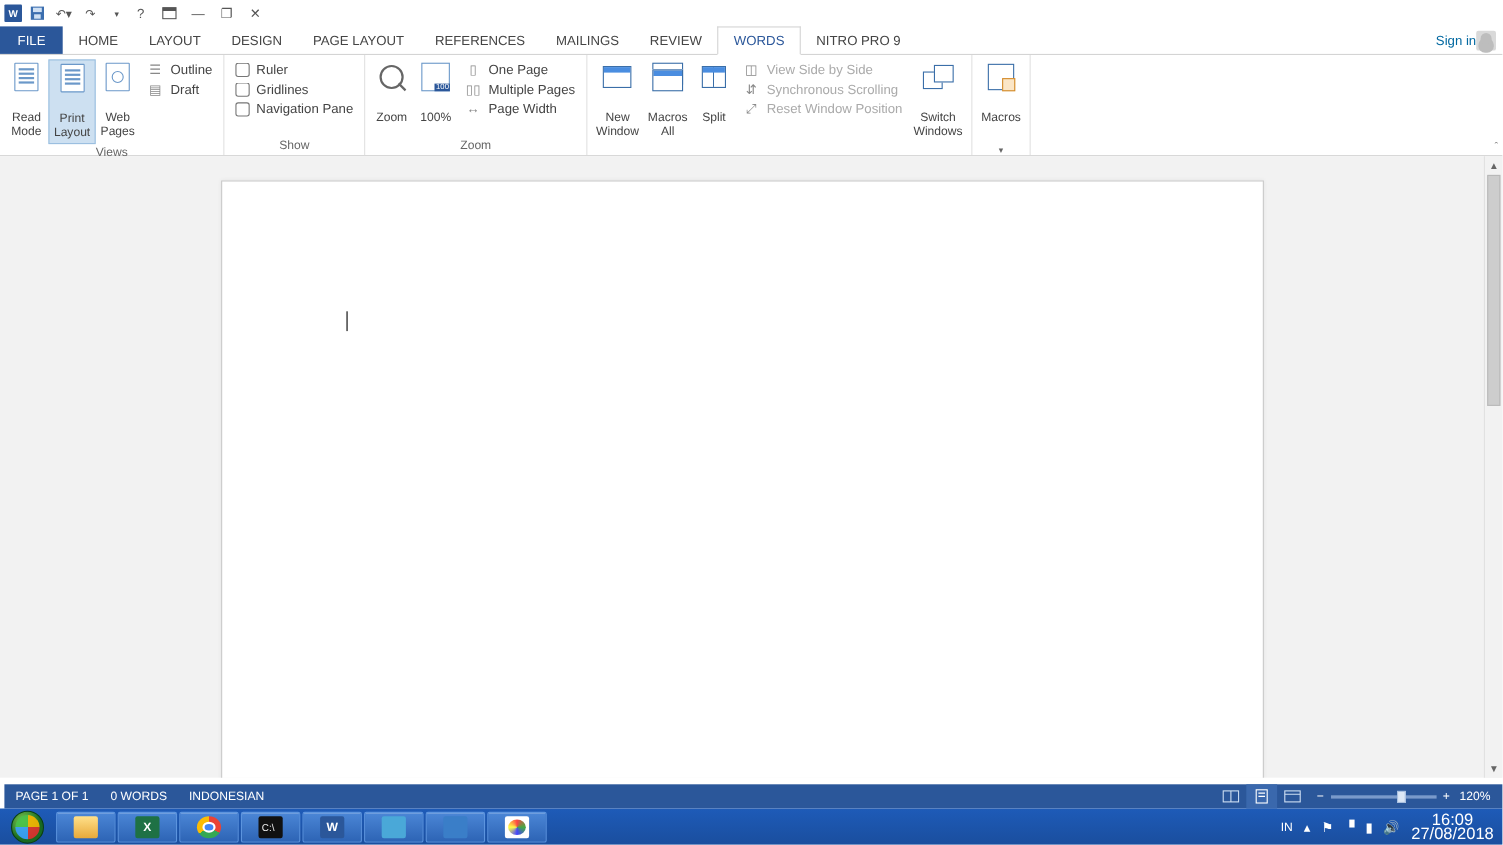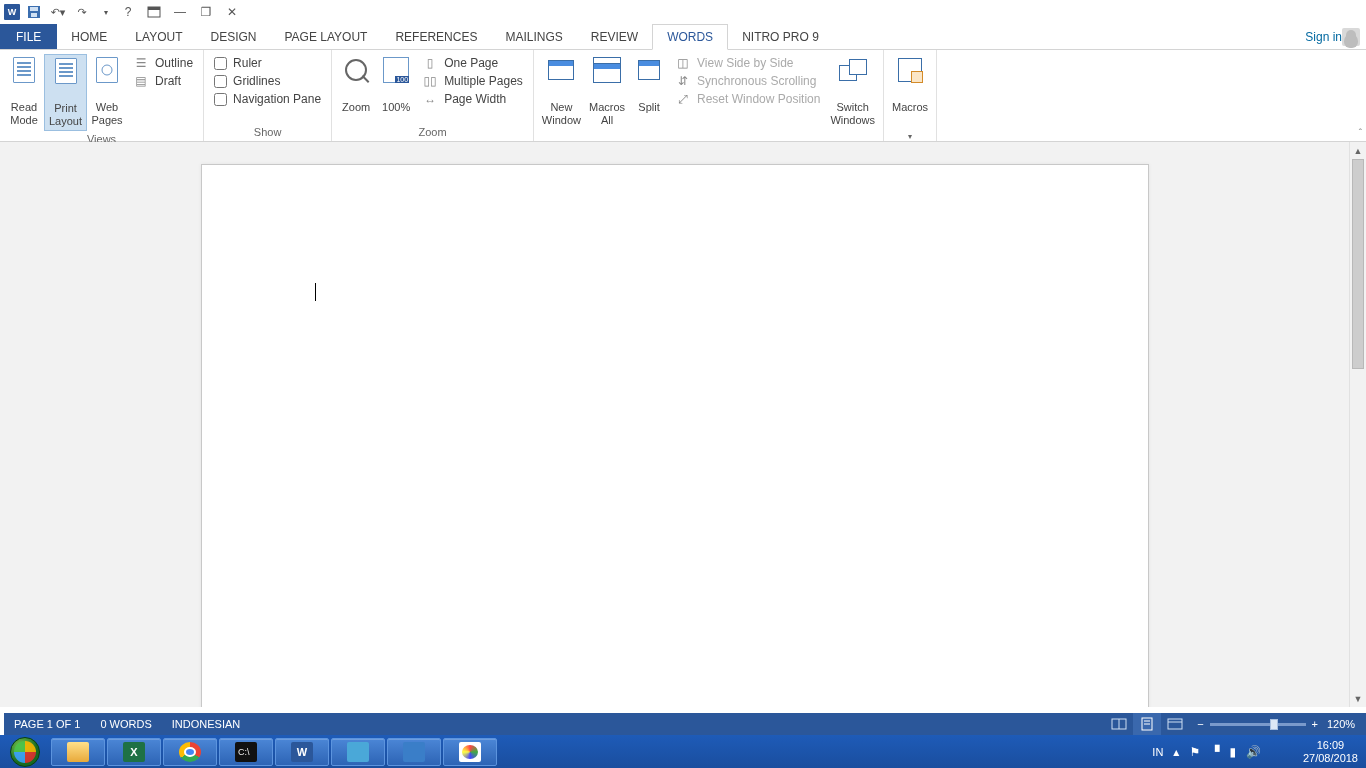--- a/index.html
+++ b/index.html
@@ -62,21 +62,21 @@
 .statusbar .slider .knob { position: absolute; top: -4px; left: 60px; width: 8px; height: 11px; background: #dce7f5; border: 1px solid #a9c0e0; }
 
 
 .taskbar { position: absolute; left: 0; right: 0; bottom: 0; height: 33px; background: linear-gradient(#1e5bb8, #1a4e9e); display: flex; align-items: center; }
 .taskbar .start { width: 50px; height: 100%; display: flex; align-items: center; justify-content: center; }
 .taskbar .start .orb { width: 30px; height: 30px; border-radius: 50%; background: radial-gradient(circle at 35% 30%, #7ec850, #186a20 60%); border: 1px solid #0a4010; position: relative; overflow: hidden; }
 .taskbar .start .orb::before { content:""; position:absolute; inset:3px; border-radius:50%; background: conic-gradient(#f7b500 0 25%, #e03030 0 50%, #3aa0ff 0 75%, #4ac24a 0 100%); filter: blur(0.3px); opacity:0.9; }
 .taskbar .tbtn { width: 54px; height: 28px; margin: 0 1px; background: linear-gradient(#4b86d6, #2d64b5); border: 1px solid #5c94de; border-radius: 2px; display: flex; align-items: center; justify-content: center; box-shadow: inset 0 1px 0 rgba(255,255,255,0.2); }
 .taskbar .tbtn .ti { width: 22px; height: 20px; border-radius: 2px; }
 .taskbar .tray { margin-left: auto; display: flex; align-items: center; gap: 10px; padding: 0 8px; color: #fff; font-size: 11px; }
-.taskbar .tray .clk { text-align: center; line-height: 13px; font-size: 11px; margin-left: 32px; }
+.taskbar .tray .clk { text-align: center; line-height: 13px; font-size: 15px; }
 .taskbar .tray .ico { font-size: 12px; }
 
 
 .ico-doc { width: 22px; height: 26px; border: 1.5px solid #6b98c9; border-radius: 1px; background: #fff; position: relative; }
 .ico-doc.lines::after { content:""; position:absolute; left:3px; right:3px; top:4px; height:2px; background:#6b98c9; box-shadow: 0 4px 0 #6b98c9, 0 8px 0 #6b98c9, 0 12px 0 #6b98c9; }
 .ico-mag { width: 22px; height: 22px; border: 2px solid #666; border-radius: 50%; position: relative; }
 .ico-mag::after { content:""; position:absolute; width:9px; height:2px; background:#666; transform: rotate(45deg); right:-5px; bottom:-1px; }
 .ico-100 { width:26px; height:26px; border:1.5px solid #6b98c9; position:relative; background:#fff; }
 .ico-100::after { content:"100"; position:absolute; bottom:-1px; right:-1px; font-size:7px; background:#2b579a; color:#fff; padding:0 1px; }
 .ico-win { width:26px; height:20px; border:1.5px solid #3a6ea8; background:#fff; position:relative; }

